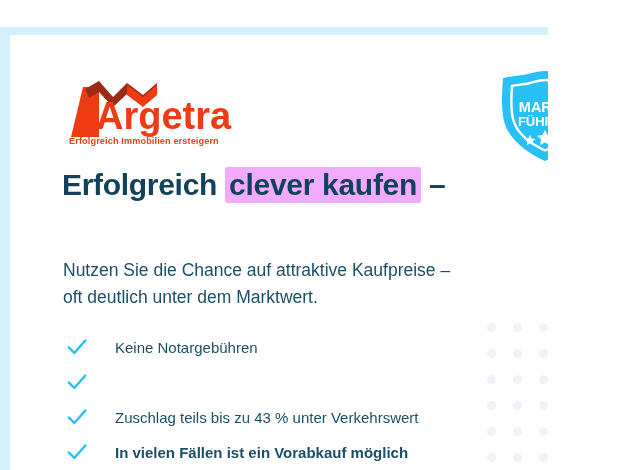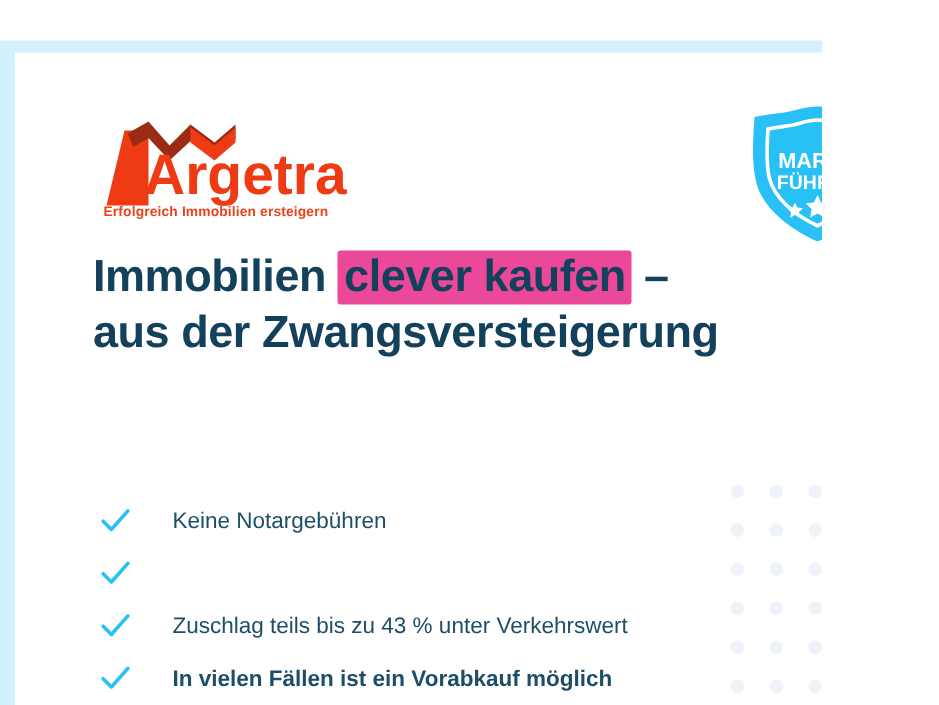--- a/index.html
+++ b/index.html
@@ -81,21 +81,21 @@
     width: 520px;
     margin: 0;
     font-size: 30px;
     font-weight: bold;
     line-height: 1.22;
     letter-spacing: -0.3px;
     color: #13415c;
     z-index: 2;
   }
   .headline .hl {
-    background: #ec4899;
+    background: #f0abfc;
     padding: 1px 4px 2px 4px;
     border-radius: 2px;
   }
   .headline .dash { color: #13415c; }
   .headline .line2 { display: block; }
 
   
   .subhead {
     position: absolute;
     left: 53px;
@@ -224,24 +224,27 @@
 
         <g fill="#ffffff">
           <path d="M33 67 L34.6 70.4 L38.3 70.9 L35.6 73.5 L36.3 77.2 L33 75.4 L29.7 77.2 L30.4 73.5 L27.7 70.9 L31.4 70.4 Z"></path>
           <path d="M48 62 L50.4 67 L55.9 67.7 L51.9 71.5 L52.9 77 L48 74.4 L43.1 77 L44.1 71.5 L40.1 67.7 L45.6 67 Z"></path>
           <path d="M63 67 L64.6 70.4 L68.3 70.9 L65.6 73.5 L66.3 77.2 L63 75.4 L59.7 77.2 L60.4 73.5 L57.7 70.9 L61.4 70.4 Z"></path>
         </g>
       </svg>
     </div>
 
     <h1 class="headline">
-      <span>Immobilien </span><span class="hl">clever kaufen</span><span class="dash"> –</span>
-      <span class="line2">aus der Zwangsversteigerung</span>
+      <span>Erfolgreich </span><span class="hl">clever kaufen</span><span class="dash"> –</span>
     </h1>
 
+    <p class="subhead">
+      <span>Nutzen Sie die Chance auf attraktive Kaufpreise –</span>
+      <span>oft deutlich unter dem Marktwert.</span>
+    </p>
 
     <ul class="benefits">
       <li>
         <svg class="check" viewBox="0 0 24 24">
           <path d="M3 12.5 L9 18.5 L21 5" fill="none" stroke="#29c0f5" stroke-width="2.6" stroke-linecap="round" stroke-linejoin="round"></path>
         </svg>
         <span class="benefit-text">Keine Notargebühren</span>
       </li>
       <li>
         <svg class="check" viewBox="0 0 24 24">

